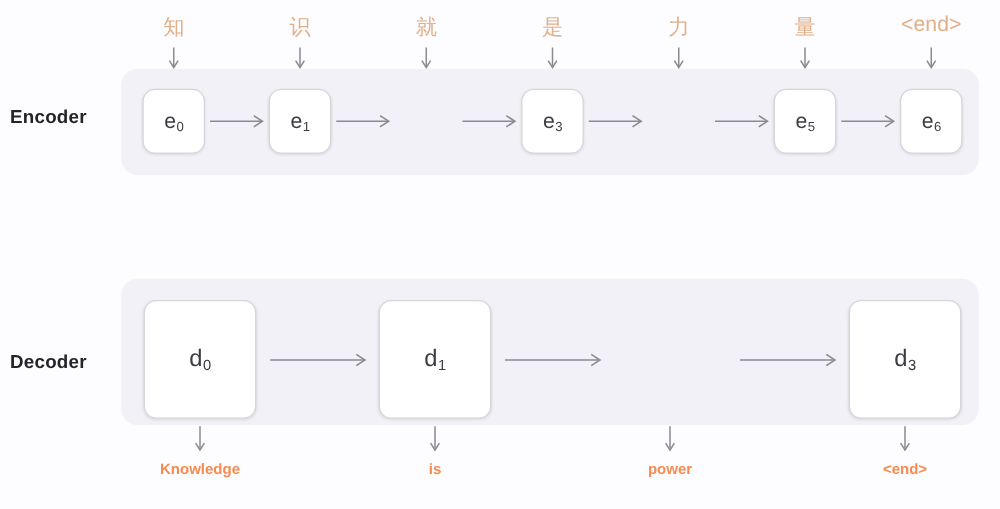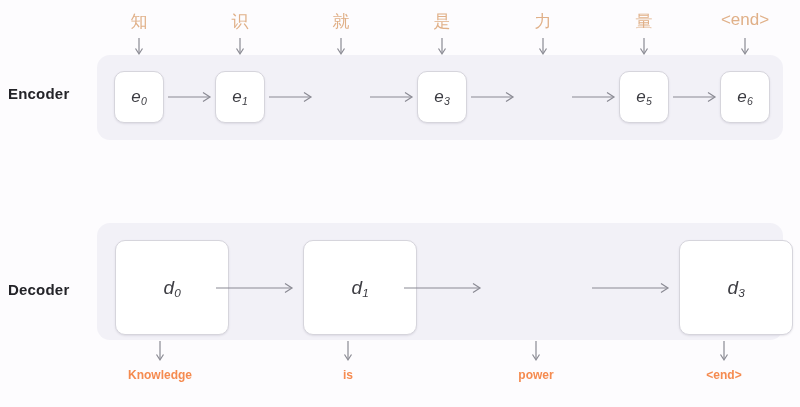--- a/index.html
+++ b/index.html
@@ -51,30 +51,29 @@
     position: absolute;
     background: #ffffff;
     border: 1px solid #d6d5dc;
     border-radius: 10px;
     box-sizing: border-box;
     display: flex;
     align-items: center;
     justify-content: center;
     box-shadow: 0 1px 2px rgba(110,105,130,0.16);
     color: #3c3c42;
-    font-style: italic;
   }
   .cell.enc {
     width: 50px;
     height: 52px;
     top: 71px;
     font-size: 17px;
   }
   .cell.dec {
-    width: 114px;
+    width: 90px;
     height: 95px;
     top: 240px;
     font-size: 19px;
   }
   .cell .base { line-height: 1; }
   .cell .sub {
     font-size: 0.62em;
     vertical-align: baseline;
     position: relative;
     top: 0.32em;

